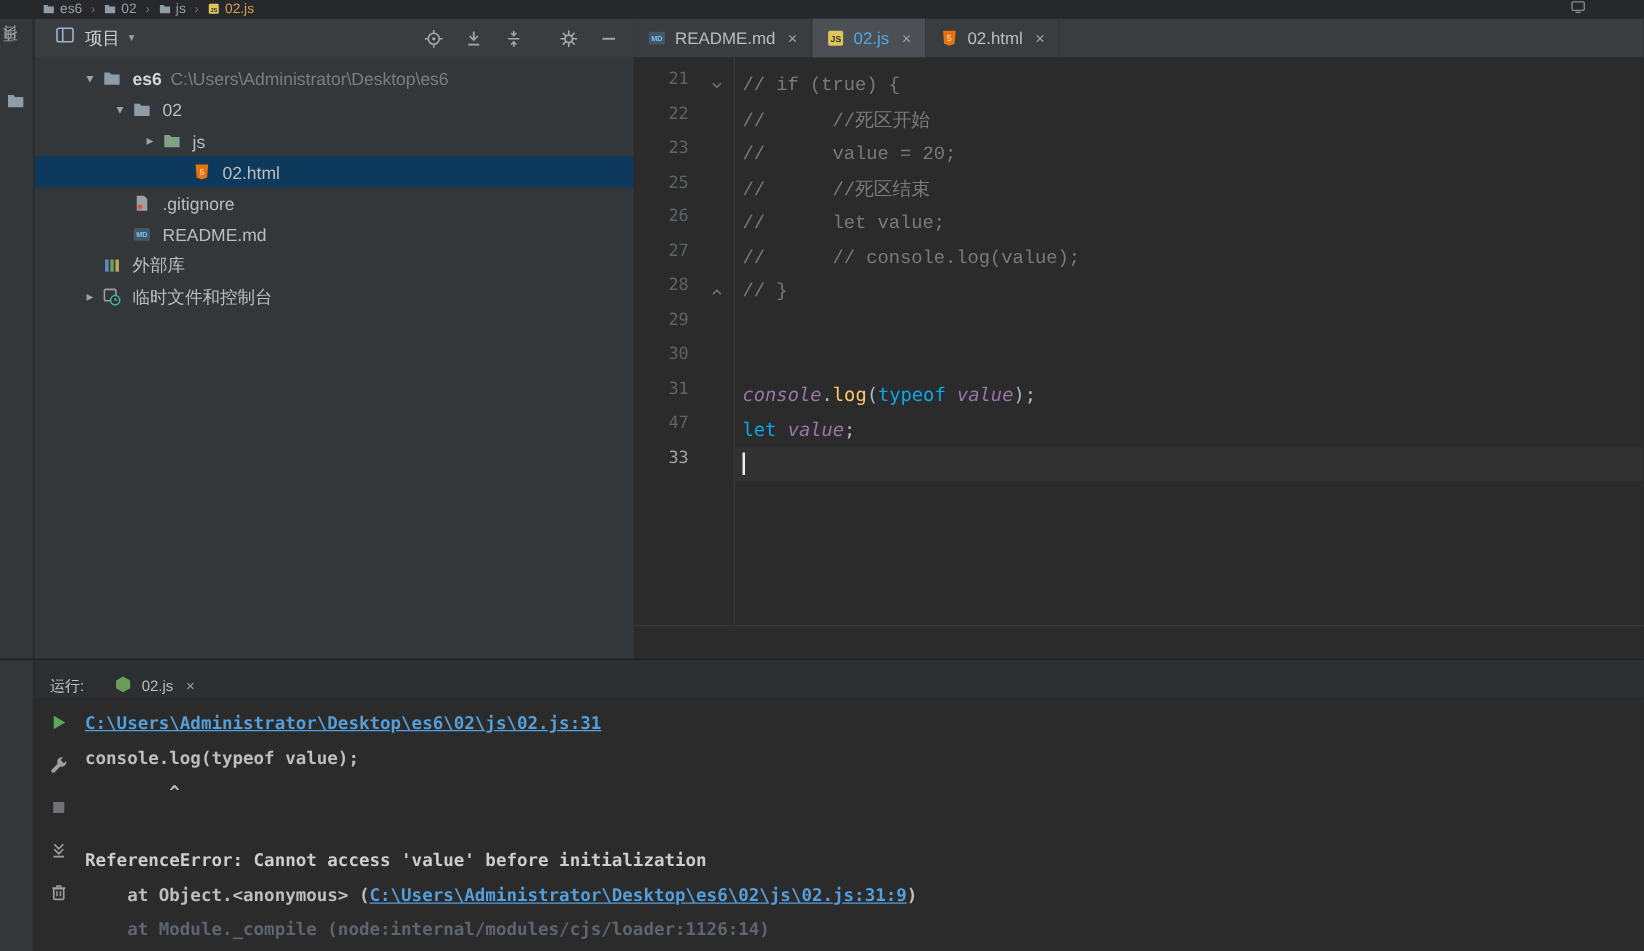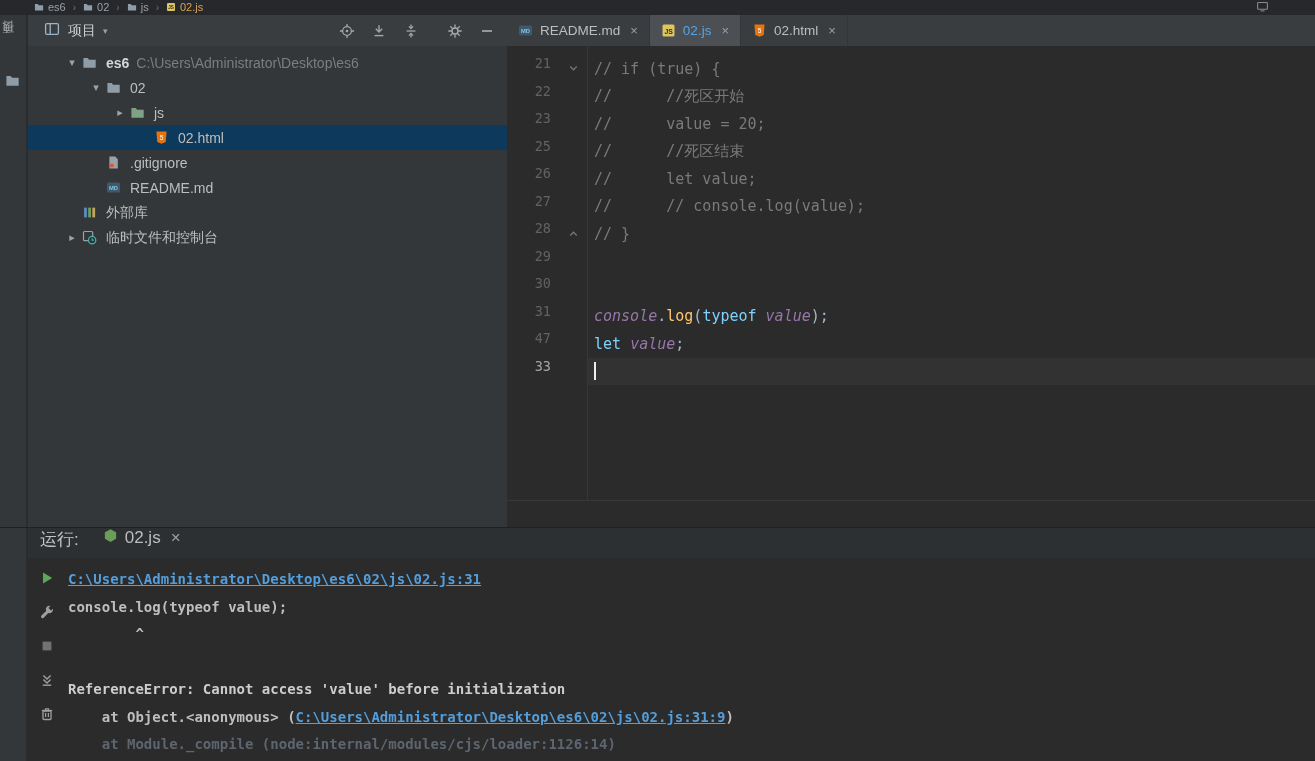--- a/index.html
+++ b/index.html
@@ -53,31 +53,31 @@
   
   #editor{position:absolute;left:507px;top:46px;right:0;height:455px;background:#2b2b2b;
     border-bottom:1px solid #35383b;box-sizing:border-box;padding-top:9px;overflow:hidden;}
   #gutter-line{position:absolute;left:80px;top:0;bottom:0;width:1px;background:#35383b;z-index:2;}
   .cline{height:27.5px;display:flex;position:relative;}
   .lnum{flex:0 0 44px;text-align:right;color:#5e6366;font-size:13.5px;}
   .cline.cur .lnum{color:#a2a5a8;}
   .fold{flex:0 0 36px;display:flex;justify-content:flex-end;align-items:center;padding-right:7px;box-sizing:border-box;}
   .codewrap{flex:1;height:100%;display:flex;align-items:center;padding-left:7px;white-space:pre;font-size:15px;}
   .cline.cur .codewrap{background:#323232;}
-  .tok-cmt{color:#7a7a7a;}
+  .tok-cmt{color:#7a7a7a;font-family:Liberation Mono, monospace;}
   .tok-glb{color:#9876aa;font-style:italic;}
   .tok-fn{color:#ffc66d;}
-  .tok-kw{color:#7dd3fc;}
+  .tok-kw{color:#0ea5e9;}
   .tok-pln{color:#a9b7c6;}
   .caret-bar{display:inline-block;width:2px;height:18px;background:#ececec;}
 
   
   #hsep{position:absolute;left:0;right:0;top:527px;height:1px;background:#1e2023;}
   #run{position:absolute;left:28px;top:528px;right:0;bottom:0;background:#2b2b2b;}
-  #run-header{height:30px;display:flex;align-items:flex-start;background:#2d3033;padding-left:12px;font-size:17px;color:#c2c2c2;}
+  #run-header{height:30px;display:flex;align-items:flex-end;background:#2d3033;padding-left:12px;font-size:12px;color:#c2c2c2;}
   #run-tab{display:flex;align-items:center;gap:7px;margin-left:24px;color:#bdbdbd;cursor:pointer;}
   #run-tab .x{color:#9da0a3;margin-left:3px;}
   #run-toolbar{position:absolute;left:0;top:30px;bottom:0;width:38px;display:flex;flex-direction:column;align-items:center;padding-top:12px;gap:18px;box-sizing:border-box;}
   .rt-ico{display:flex;align-items:center;cursor:pointer;}
   #console{position:absolute;left:40px;top:38px;right:0;bottom:0;font-size:14px;line-height:27.5px;white-space:pre;overflow:hidden;font-weight:bold;}
   .crow{font-family:"DejaVu Sans Mono","Liberation Mono",monospace;}
   .c-link{color:#549edb;text-decoration:underline;cursor:pointer;}
   .c-out{color:#bebebe;text-align:center;}
   .c-err{color:#cdcdcd;}
   .c-dim{color:#5d6670;}

